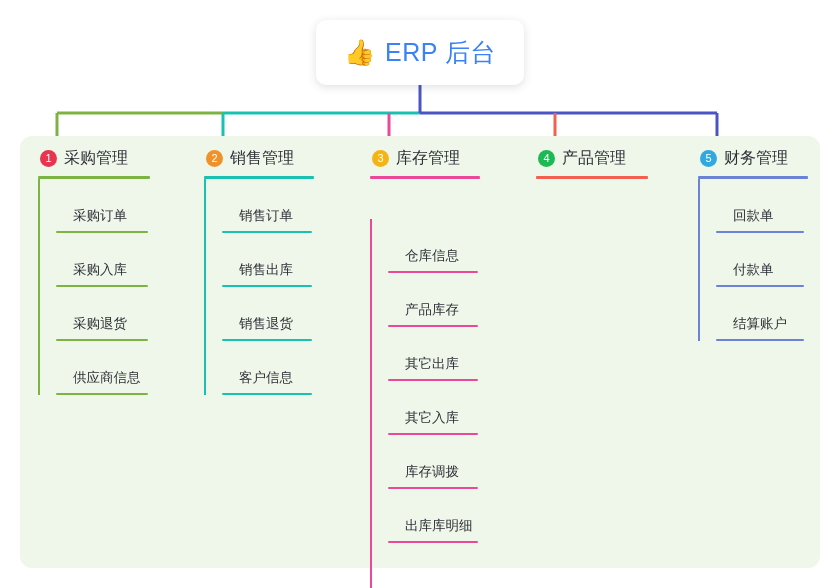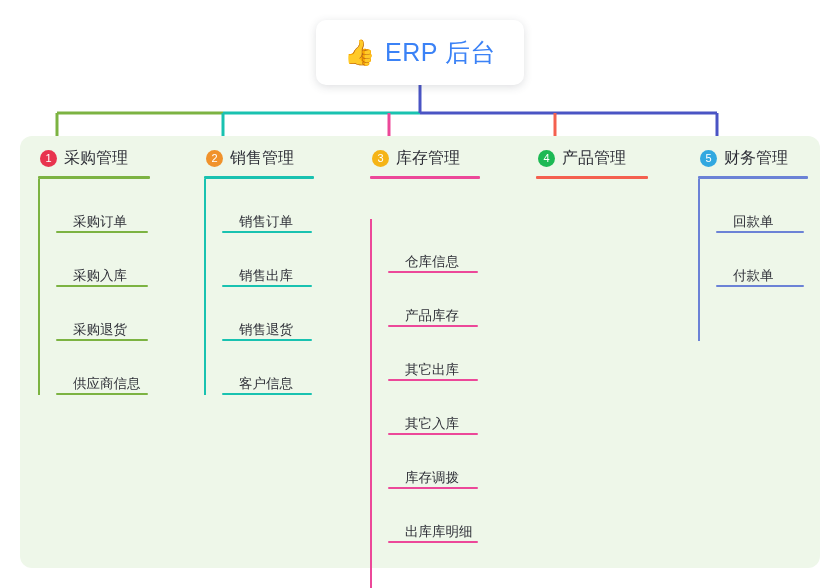--- a/index.html
+++ b/index.html
@@ -119,21 +119,21 @@
     top: 0;
     width: 2px;
   }
   .item {
     position: relative;
     height: 54px;
     box-sizing: border-box;
     display: flex;
     align-items: flex-end;
     padding-left: 17px;
-    padding-bottom: 3px;
+    padding-bottom: 9px;
   }
   .item-label {
     font-size: 13.5px;
     color: #2f3038;
     white-space: nowrap;
     line-height: 1.1;
   }
   .item-rule {
     position: absolute;
     left: 0;
@@ -271,17 +271,21 @@
         <div class="items" style="height: 145px;">
           <div class="spine" style="background: rgb(107, 130, 214); height: 162px; left: 0px;"></div>
           <div class="item">
             <span class="item-label">回款单</span>
             <div class="item-rule" style="background: rgb(107, 130, 214); width: 88px;"></div>
           </div>
           <div class="item">
             <span class="item-label">付款单</span>
             <div class="item-rule" style="background: rgb(107, 130, 214); width: 88px;"></div>
           </div>
+          <div class="item">
+            <span class="item-label">结算账户</span>
+            <div class="item-rule" style="background: rgb(107, 130, 214); width: 88px;"></div>
+          </div>
         </div>
       </div>
     </div>
 
 </div>
 
 </body></html>

